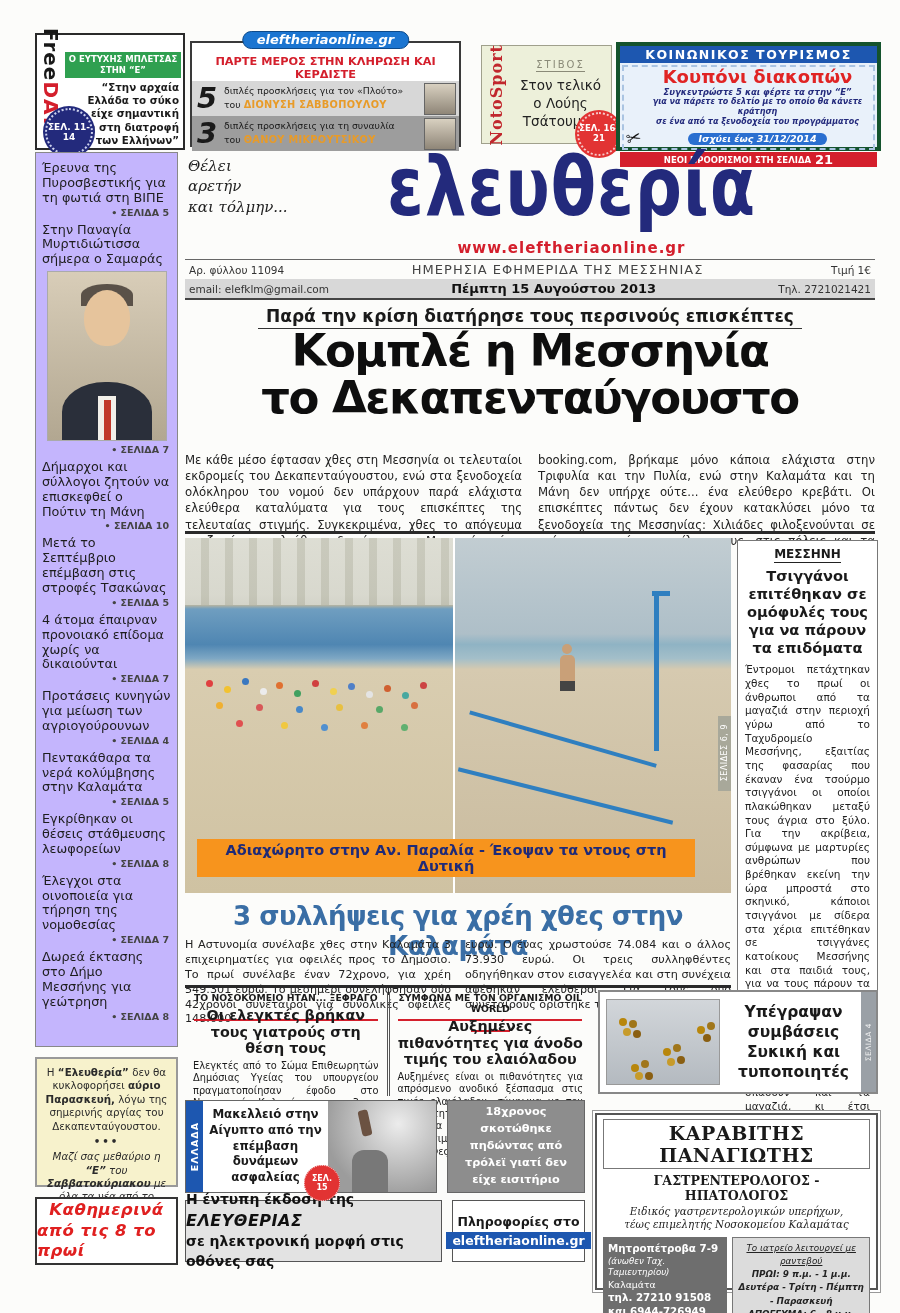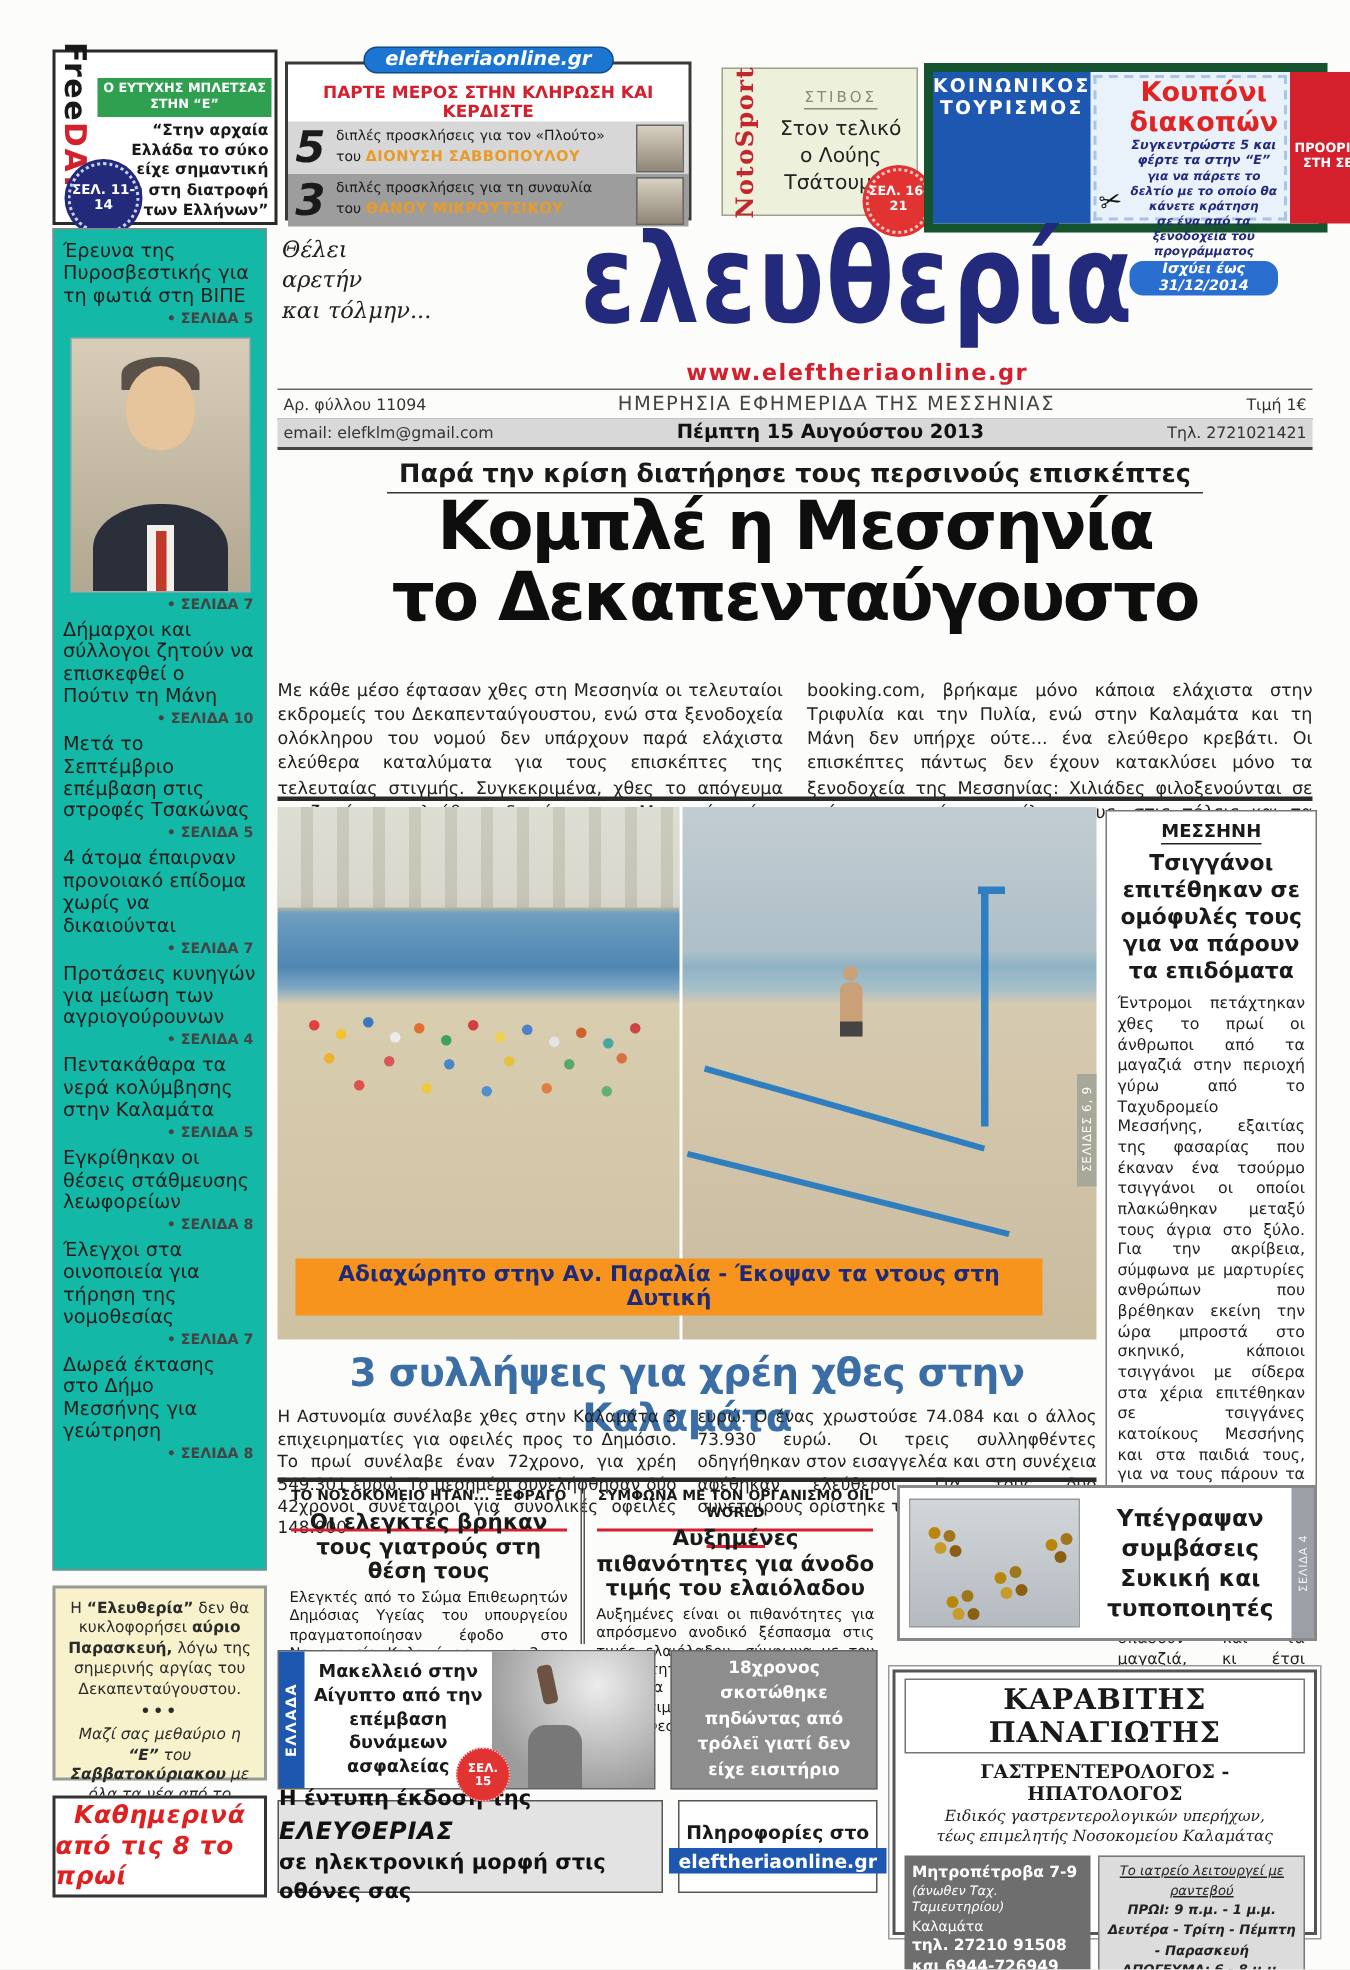--- a/index.html
+++ b/index.html
@@ -31,42 +31,42 @@
   .ct-thumb{width:30px;height:30px;flex:none;background:linear-gradient(#d8d0c0,#8f8678);border:1px solid #666;}
 
   .notosport{left:481px;top:45px;width:129px;height:97px;background:#edf0da;border:1px solid #a0a08c;}
   .ns-brand{position:absolute;left:3px;top:0;bottom:0;width:22px;display:flex;align-items:center;justify-content:center;}
   .ns-brand span{font-family:"DejaVu Serif",serif;font-weight:bold;font-size:16px;color:#c1272d;letter-spacing:1px;}
   .ns-content{margin-left:28px;text-align:center;padding-top:7px;}
   .ns-sec{color:#8a8a78;font-size:10px;letter-spacing:2px;display:inline-block;border-bottom:1px solid #8a8a78;padding-bottom:1px;margin-bottom:4px;}
   .ns-title{font-size:13.5px;line-height:1.35;color:#222;padding:0 4px;}
   .ns-badge{position:absolute;right:-10px;bottom:-13px;width:40px;height:40px;border-radius:50%;background:#e23333;color:#fff;font-size:8.5px;font-weight:bold;display:flex;align-items:center;justify-content:center;text-align:center;line-height:1.15;border:2px dotted #f6caca;box-shadow:0 0 0 2px #e23333;}
 
-  .coupon{left:616px;top:42px;width:257px;height:101px;border:6px solid #14532d;display:flex;flex-direction:row;background:#e9f1fa;}
+  .coupon{left:616px;top:42px;width:257px;height:101px;border:4px solid #14532d;display:flex;flex-direction:column;background:#e9f1fa;}
   .cp-head{background:#1d57b0;color:#fff;font-weight:bold;font-size:12.5px;text-align:center;letter-spacing:1.5px;padding:1px 0;}
   .cp-body{flex:1;position:relative;border:2px dashed #aac4e2;margin:2px;padding:0 4px 2px 22px;text-align:center;}
   .cp-title{color:#e02424;font-weight:bold;font-size:18px;line-height:1.1;}
   .cp-l1{font-size:8.5px;font-weight:bold;font-style:italic;color:#232a7c;line-height:1.25;}
   .cp-l2{font-size:8px;font-style:italic;font-weight:bold;color:#232a7c;line-height:1.25;}
   .cp-pill{display:inline-block;background:#2a6fd0;color:#fff;font-size:9.5px;font-style:italic;font-weight:bold;border-radius:9px;padding:0 10px 1px;margin-top:1px;}
   .cp-scissors{position:absolute;left:2px;bottom:0;font-size:18px;transform:rotate(-15deg);color:#111;}
   .cp-foot{background:#d41f2c;color:#fff;font-size:8.5px;font-weight:bold;text-align:right;padding:1px 3px;display:flex;justify-content:center;align-items:center;gap:4px;}
   .cp-foot-page{font-size:13px;line-height:1;}
 
   
   .tagline{left:188px;top:156px;font-family:"DejaVu Serif",serif;font-style:italic;font-size:15px;line-height:1.35;color:#222;}
   .logo{left:268px;top:146px;width:607px;text-align:center;color:#232a7c;font-weight:bold;font-size:66px;letter-spacing:1px;transform:scaleY(1.25);transform-origin:top center;line-height:1;}
   .weblink{left:268px;top:239px;width:607px;text-align:center;color:#d41f2c;font-weight:bold;font-size:15px;letter-spacing:1px;}
   .m-info{left:185px;top:259px;width:690px;display:flex;justify-content:space-between;align-items:center;border-top:1px solid #666;border-bottom:1px solid #666;padding:2px 4px;font-size:10.5px;box-sizing:border-box;color:#333;}
   .m-info-mid{font-size:13px;letter-spacing:1px;color:#444;}
   .m-date{left:185px;top:279px;width:690px;display:flex;justify-content:space-between;align-items:center;background:#d8d8d8;border-bottom:2px solid #444;padding:2px 4px;font-size:10.5px;box-sizing:border-box;color:#333;}
   .m-date-mid{font-size:13px;font-weight:bold;color:#111;}
 
   
-  .sidebar{left:35px;top:152px;width:143px;height:895px;border:1px solid #888;background:#14b8a6;padding:8px 6px;box-sizing:border-box;}
+  .sidebar{left:35px;top:152px;width:143px;height:895px;border:1px solid #888;background:#c4b5fd;padding:8px 6px;box-sizing:border-box;}
   .sb-item{margin-bottom:2px;}
   .sb-title{font-size:12.8px;line-height:1.16;color:#1d1d1d;font-weight:500;}
   .sb-page{text-align:right;font-size:9.5px;color:#444;font-weight:bold;padding:1px 2px 3px 0;}
   .sb-photo{width:118px;height:168px;margin:4px auto 2px;position:relative;background:linear-gradient(#d8cdb8,#b2a791);overflow:hidden;border:1px solid #aaa;}
   .sb-head{position:absolute;left:36px;top:18px;width:46px;height:56px;border-radius:50% 50% 46% 46%;background:#e6c49c;}
   .sb-hair{position:absolute;left:33px;top:12px;width:52px;height:22px;border-radius:50% 50% 0 0;background:#5a5148;}
   .sb-suit{position:absolute;left:14px;bottom:-4px;width:90px;height:62px;border-radius:48% 48% 0 0;background:#2a2f3a;}
   .sb-shirt{position:absolute;left:50px;bottom:0;width:18px;height:44px;background:#f2f0ea;}
   .sb-tie{position:absolute;left:56px;bottom:0;width:7px;height:40px;background:#c0392b;}
 
@@ -247,20 +247,21 @@
     <span class="m-date-mid">Πέμπτη 15 Αυγούστου 2013</span>
     <span>Τηλ. 2721021421</span>
   </div>
 
   <div class="abs sidebar">
     <div class="sb-item">
       <div class="sb-title">Έρευνα της Πυροσβεστικής για τη φωτιά στη ΒΙΠΕ</div>
       <div class="sb-page">• ΣΕΛΙΔΑ 5</div>
     </div>
     <div class="sb-item">
+      <div class="sb-title">Στην Παναγία Μυρτιδιώτισσα σήμερα ο Σαμαράς</div>
       <div class="sb-photo">
         <div class="sb-hair"></div>
         <div class="sb-head"></div>
         <div class="sb-suit"></div>
         <div class="sb-shirt"></div>
         <div class="sb-tie"></div>
       </div>
       <div class="sb-page">• ΣΕΛΙΔΑ 7</div>
     </div>
     <div class="sb-item">

